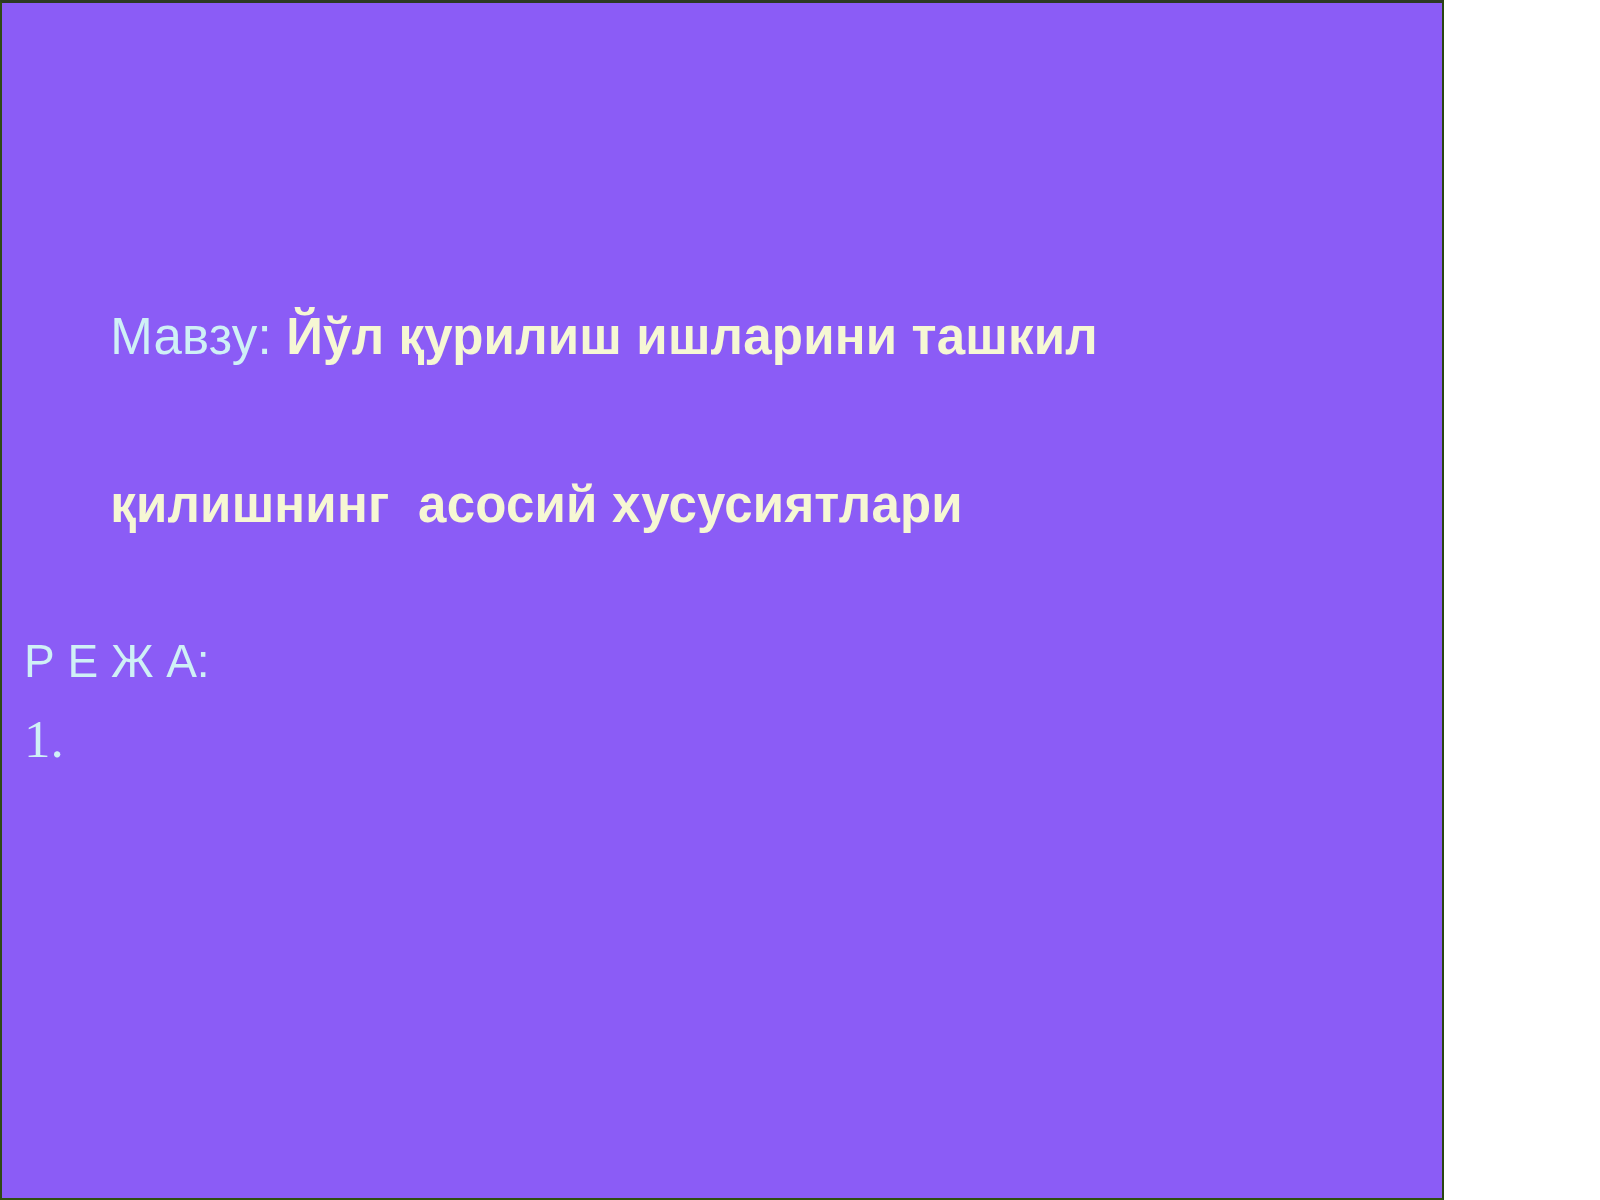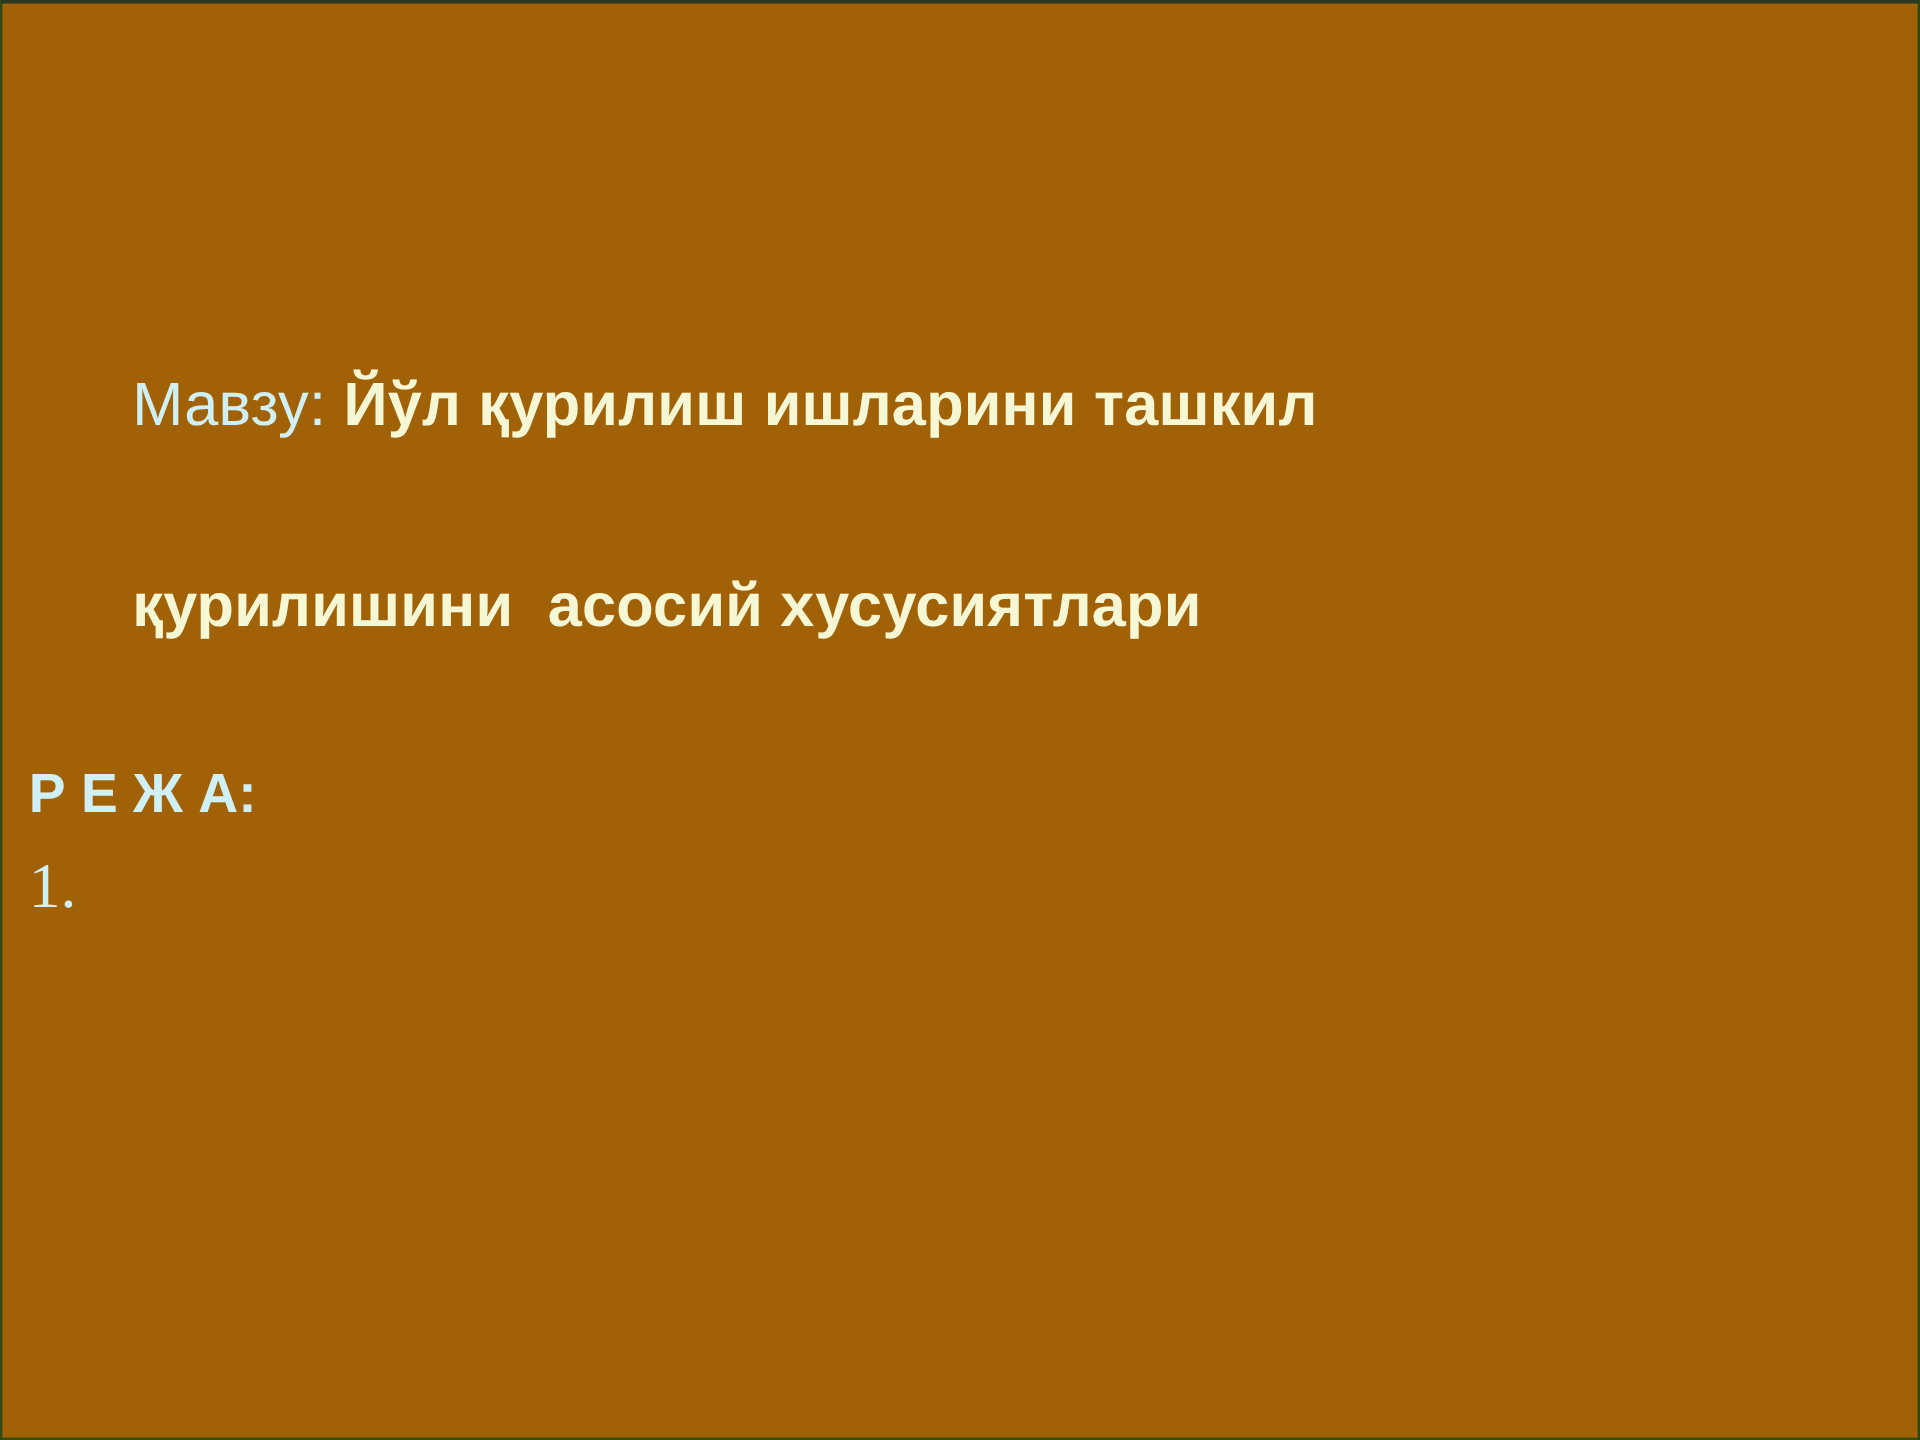--- a/index.html
+++ b/index.html
@@ -8,23 +8,23 @@
   }
   body {
     width: 1600px;
     height: 1200px;
     overflow: hidden;
     font-family: "Liberation Sans", sans-serif;
   }
 
   #slide {
     position: relative;
-    width: 1600px;
+    width: 1444px;
     height: 1200px;
-    background: #a16207;
+    background: #8b5cf6;
     box-sizing: border-box;
     border-top: 3px solid #2c3a22;
     border-left: 2px solid #2f4a14;
     border-right: 2px solid #2a4712;
     border-bottom: 2px solid #2f5010;
     overflow: hidden;
   }
 
   #content {
     position: absolute;
@@ -47,21 +47,21 @@
   }
   .title-main {
     color: #F6F7D4;
     font-weight: bold;
   }
 
   
   .reja {
     font-family: "Liberation Sans", sans-serif;
     font-size: 46px;
-    font-weight: bold;
+    font-weight: normal;
     color: #CFF0F6;
     line-height: 72px;
     margin-top: -6px;
     white-space: pre;
   }
 
   
   .plan-list {
     margin: 0;
     padding: 0;
@@ -95,21 +95,21 @@
 </style>
 </head>
 <body>
 
 <div id="slide">
 
   <div id="content">
 
     <div class="title-block">
       <span class="title-label">Мавзу: </span><span class="title-main">Йўл қурилиш ишларини ташкил</span><br>
-      <span class="title-main">қурилишини  асосий хусусиятлари</span>
+      <span class="title-main">қилишнинг  асосий хусусиятлари</span>
     </div>
 
     <div class="reja">Р Е Ж А:</div>
 
     <ol class="plan-list">
 
       <li class="plan-item">
         <span class="plan-num accent">1.</span>
         <span class="plan-text">
         </span>

